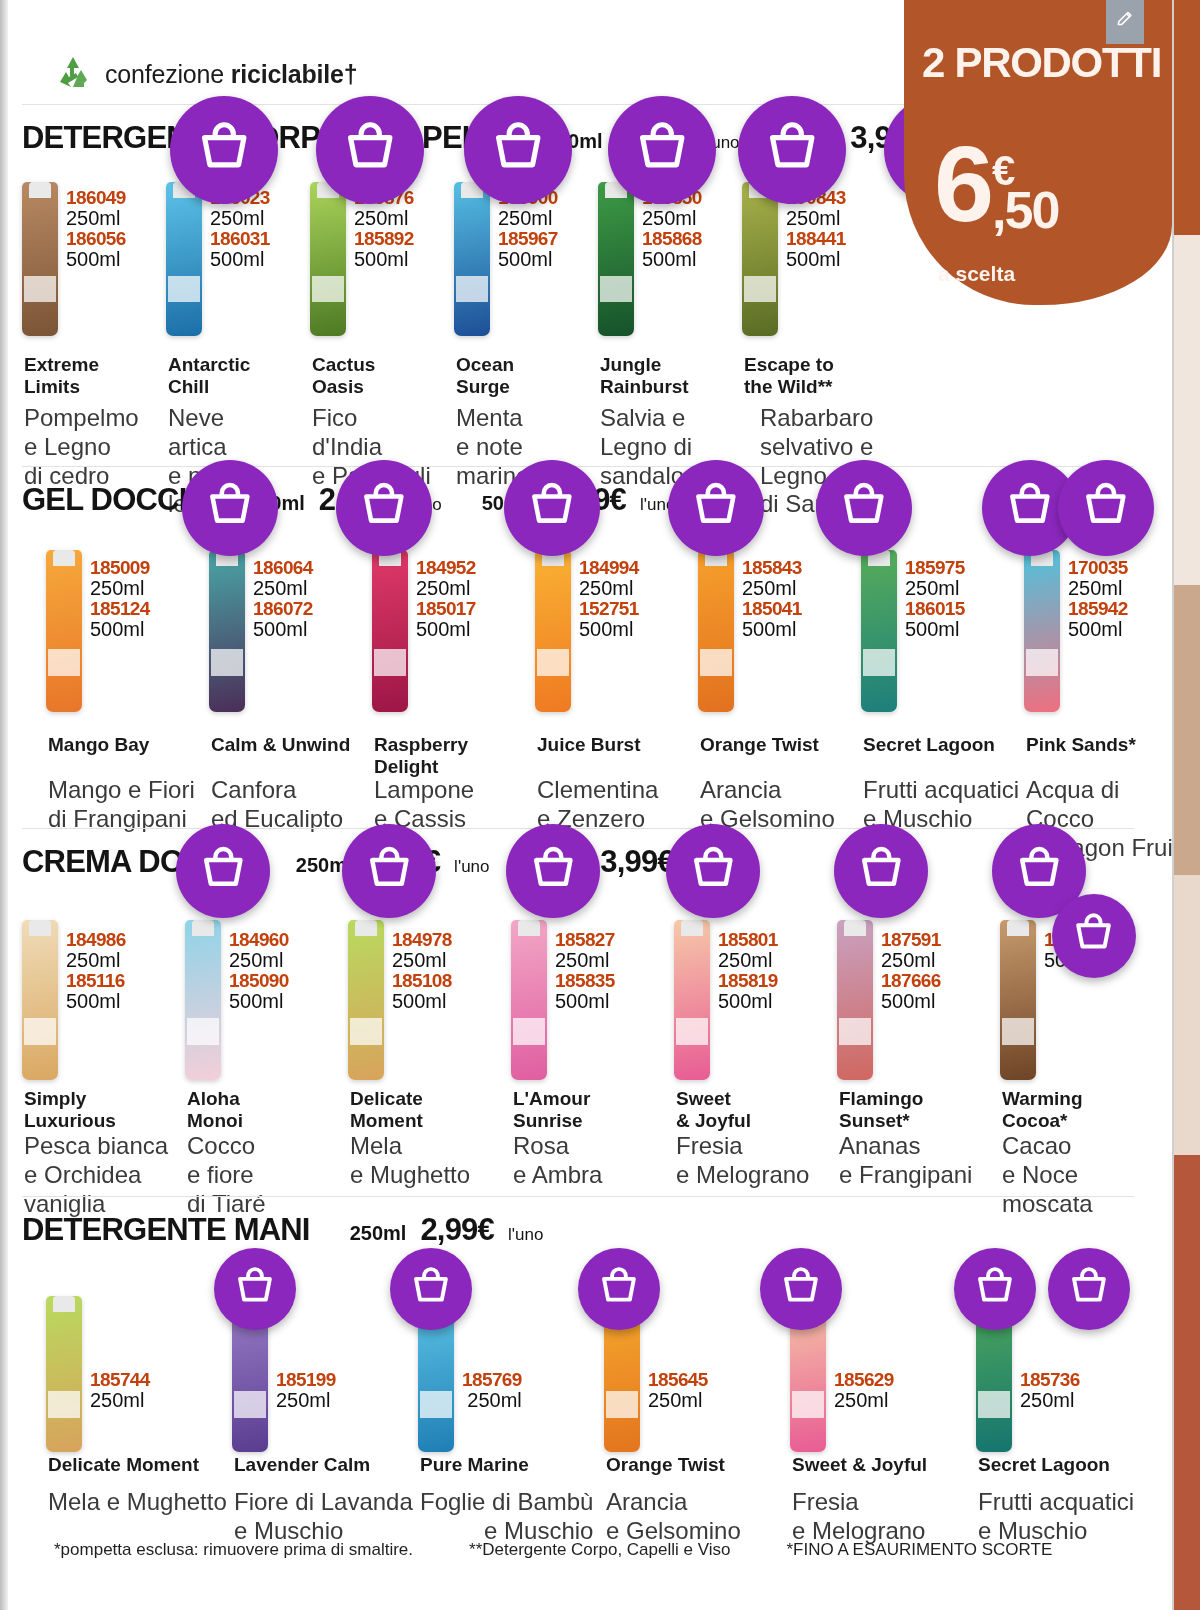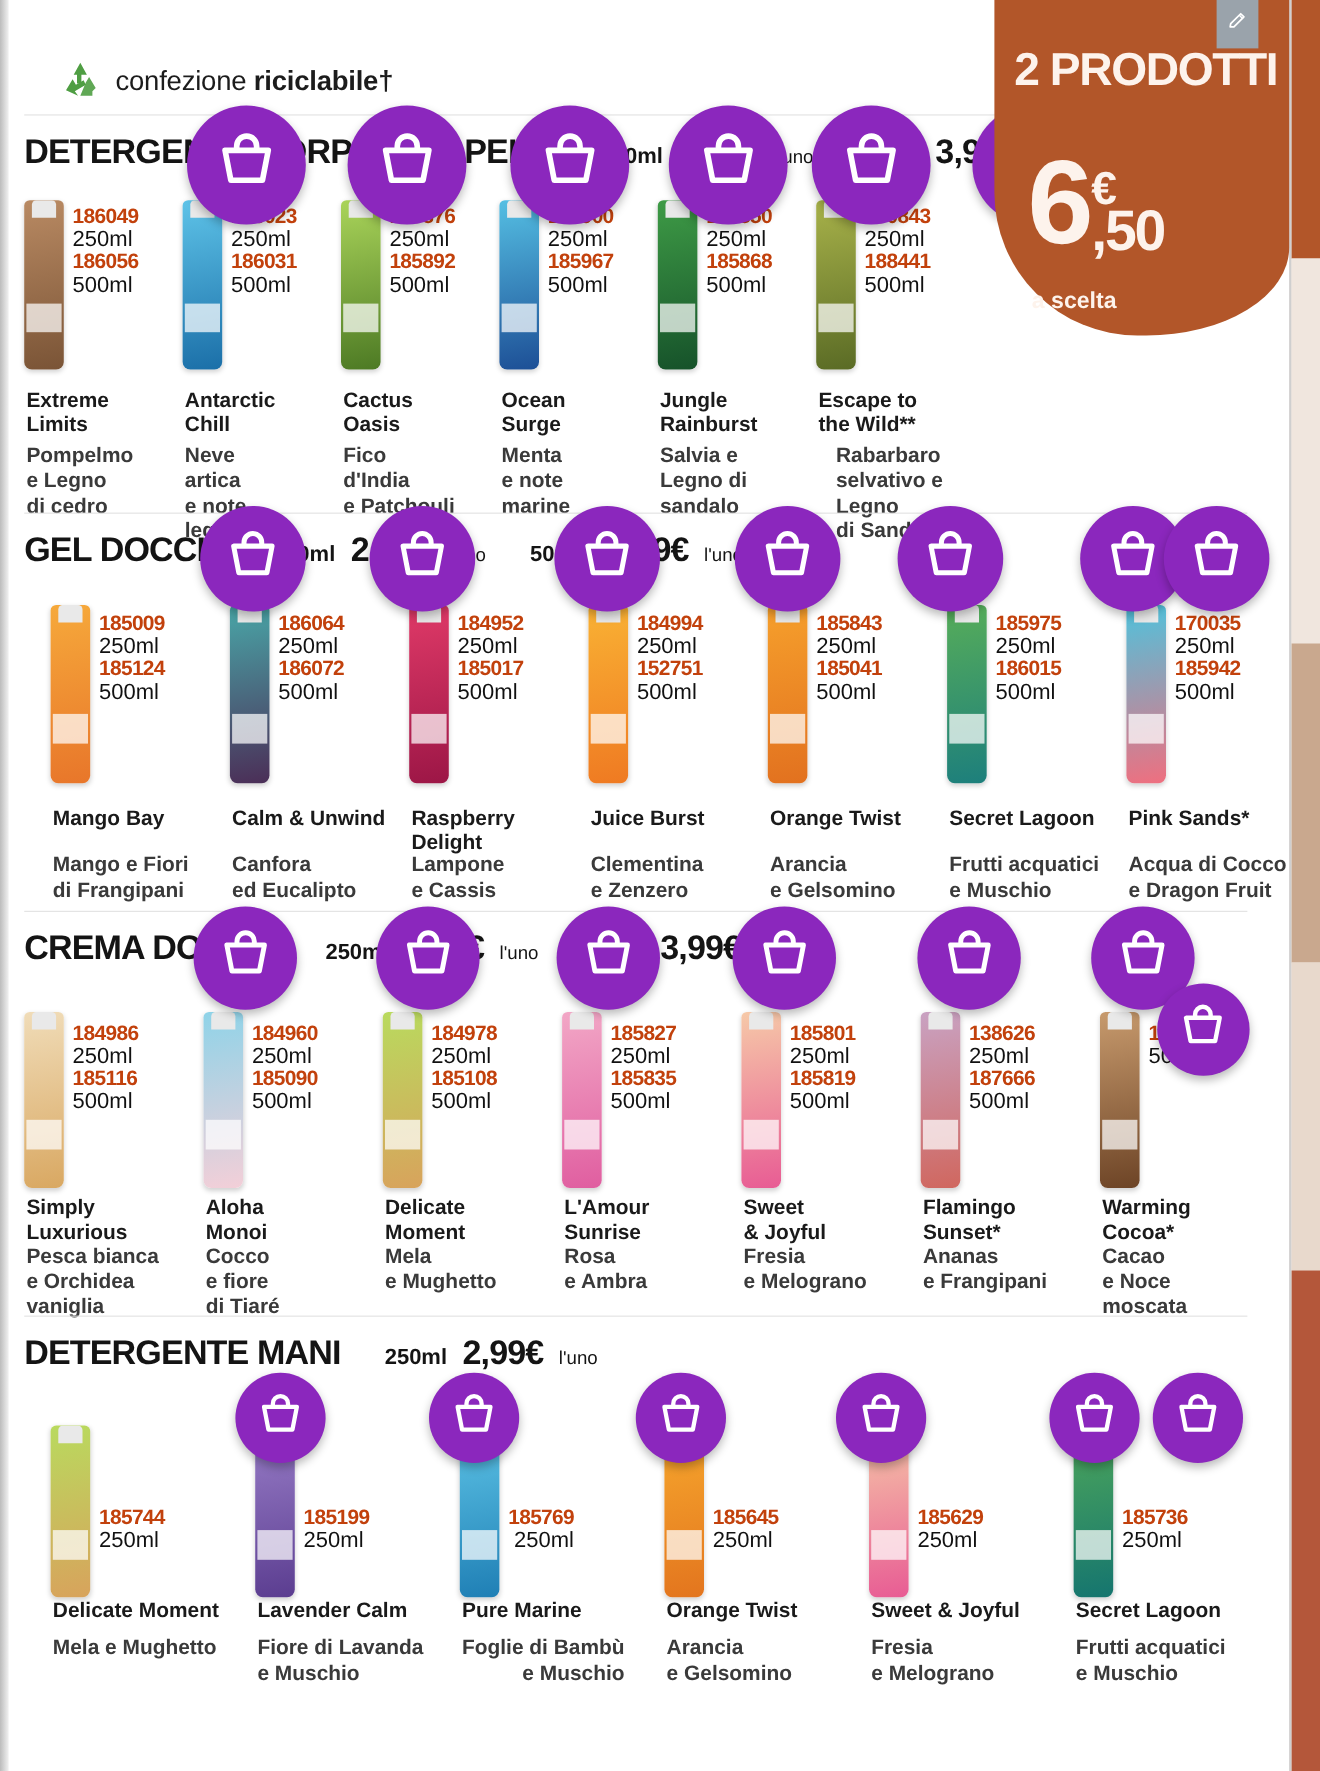--- a/index.html
+++ b/index.html
@@ -122,21 +122,21 @@
     line-height: 1.06;
   }
   .code { font-size: 19px; font-weight: 700; color: #c2410c; letter-spacing: -.6px; }
   .vol  { font-size: 20px; font-weight: 400; color: #111; }
   .pname {
     position: absolute; left: 2px;
     font-size: 19px; font-weight: 600; color: #1a1a1a; line-height: 1.18;
   }
   .pdesc {
     position: absolute; left: 2px;
-    font-size: 19px; font-weight: 700; color: #3a3a3a; line-height: 1.2;
+    font-size: 24px; font-weight: 400; color: #3a3a3a; line-height: 1.2;
   }
 
   
   .cart {
     position: absolute; z-index: 30;
     border-radius: 50%;
     background: #8b27bd;
     display: flex; align-items: center; justify-content: center;
     box-shadow: 0 4px 9px rgba(0,0,0,.28);
   }
@@ -594,21 +594,21 @@
               <div>Fresia</div>
               <div>e Melograno</div>
             </div>
           </div>
           <div class="prod" style="width: 163px; height: 300px;">
             <div class="bottle" style="top: 30px; height: 160px; background: linear-gradient(170deg, rgb(201, 162, 194), rgb(208, 103, 95));">
               <div class="cap"></div>
               <div class="label"></div>
             </div>
             <div class="codes" style="top: 40px;">
-              <div class="code">138626</div>
+              <div class="code">187591</div>
               <div class="vol">250ml</div>
               <div class="code">187666</div>
               <div class="vol">500ml</div>
             </div>
             <div class="pname" style="top: 198px;">
               <div>Flamingo</div>
               <div>Sunset*</div>
             </div>
             <div class="pdesc" style="top: 242px;">
               <div>Ananas</div>
@@ -904,20 +904,25 @@
           </svg></span>
       </div>
       <div class="cart" style="left: 1048px; top: 1248px; width: 82px; height: 82px; background: rgb(139, 39, 189);">
         <span><svg width="45.92" height="45.92" viewBox="0 0 40 40">
             <path d="M14 13 V10.5 A6 6 0 0 1 26 10.5 V13" fill="none" stroke="#fff" stroke-width="3.4" stroke-linecap="round"></path>
             <path d="M7 13 H33 L29.5 31 H10.5 Z" fill="#8b27bd" stroke="#fff" stroke-width="3.4" stroke-linejoin="round"></path>
           </svg></span>
       </div>
     </div>
 
+  <div class="footnotes" id="footnotes-root">
+      <span>*pompetta esclusa: rimuovere prima di smaltire.</span>
+      <span>**Detergente Corpo, Capelli e Viso</span>
+      <span>*FINO A ESAURIMENTO SCORTE</span>
+    </div>
 
   <div class="next-page-strip">
     <div class="np-band" style="top:0;height:235px;background:#b25629;"></div>
     <div class="np-band" style="top:235px;height:350px;background:#f0e6de;"></div>
     <div class="np-band" style="top:585px;height:290px;background:#c9a88e;"></div>
     <div class="np-band" style="top:875px;height:280px;background:#e8d9cc;"></div>
     <div class="np-band" style="top:1155px;height:455px;background:#b4573a;"></div>
   </div>
 </div>
 

